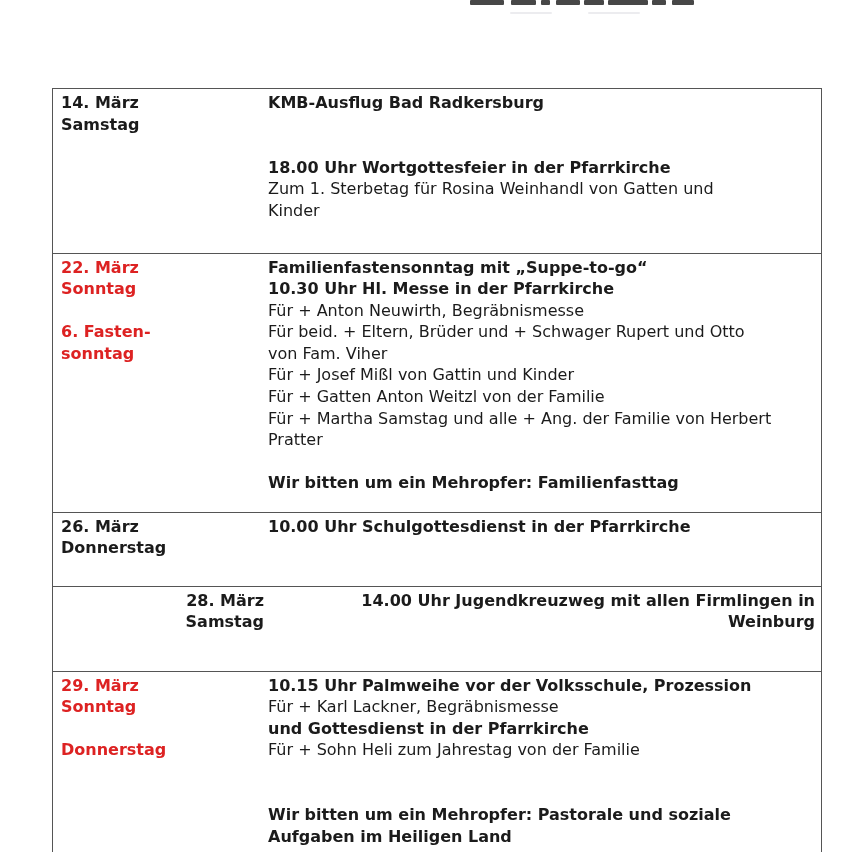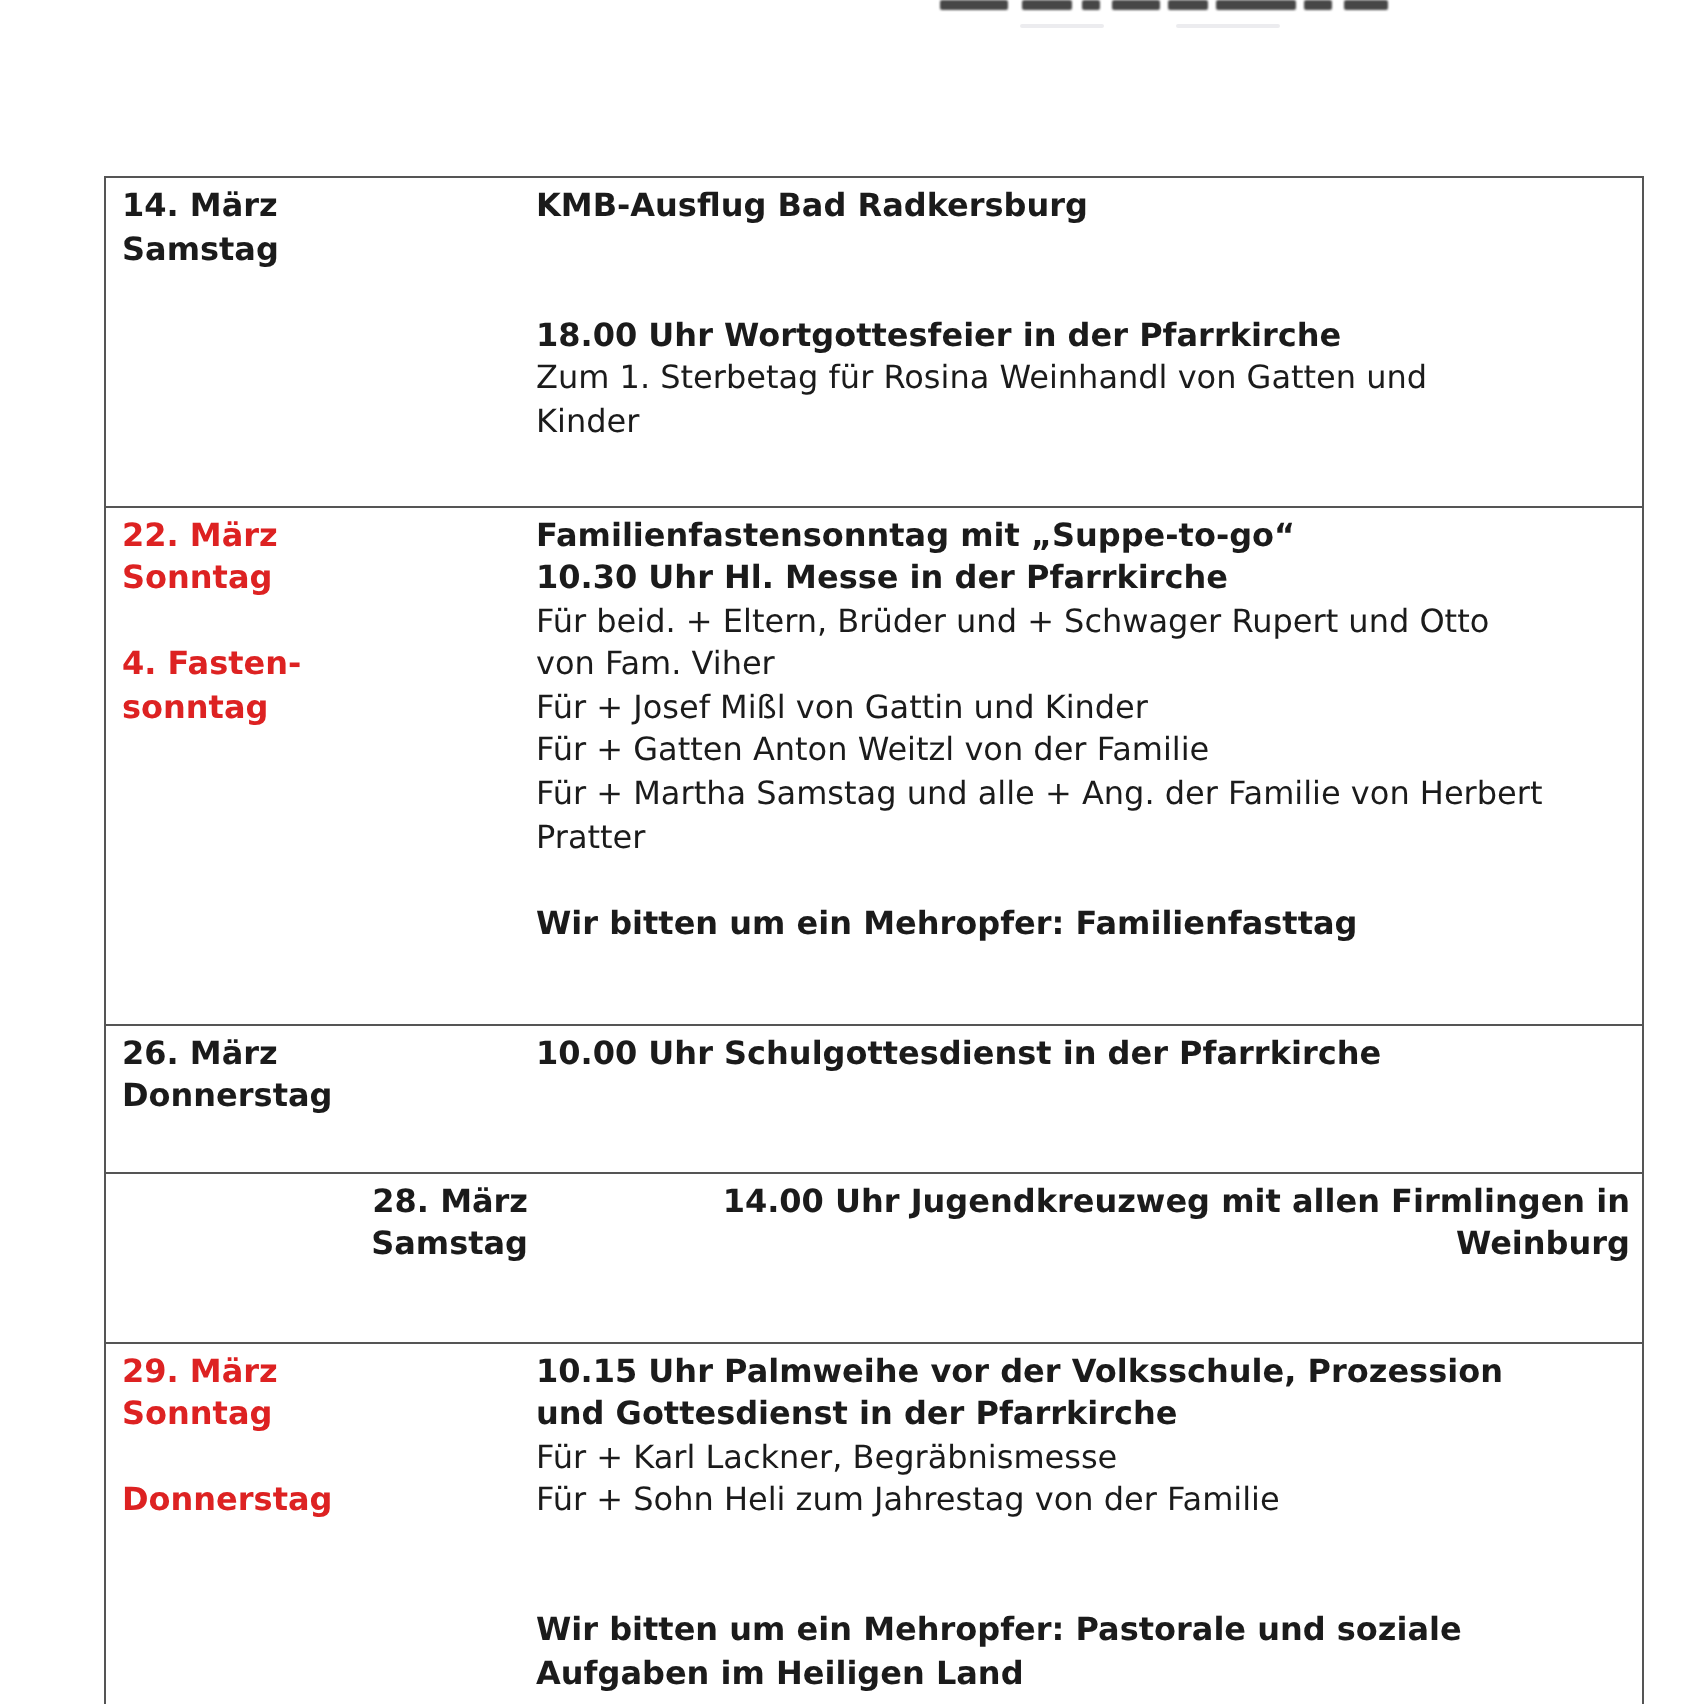--- a/index.html
+++ b/index.html
@@ -111,26 +111,27 @@
           <div class="line content-line bold">18.00 Uhr Wortgottesfeier in der Pfarrkirche</div>
           <div class="line content-line">Zum 1. Sterbetag für Rosina Weinhandl von Gatten und</div>
           <div class="line content-line">Kinder</div>
         </div>
   </div>
       <div class="schedule-row">
     <div class="date-cell red">
           <div class="line date-line">22. März</div>
           <div class="line date-line">Sonntag</div>
           <div class="line date-line"></div>
-          <div class="line date-line">4. Fasten-</div>
+          <div class="line date-line">6. Fasten-</div>
           <div class="line date-line">sonntag</div>
         </div>
     <div class="content-cell">
           <div class="line content-line bold">Familienfastensonntag mit „Suppe-to-go“</div>
           <div class="line content-line bold">10.30 Uhr Hl. Messe in der Pfarrkirche</div>
+          <div class="line content-line">Für + Anton Neuwirth, Begräbnismesse</div>
           <div class="line content-line">Für beid. + Eltern, Brüder und + Schwager Rupert und Otto</div>
           <div class="line content-line">von Fam. Viher</div>
           <div class="line content-line">Für + Josef Mißl von Gattin und Kinder</div>
           <div class="line content-line">Für + Gatten Anton Weitzl von der Familie</div>
           <div class="line content-line">Für + Martha Samstag und alle + Ang. der Familie von Herbert</div>
           <div class="line content-line">Pratter</div>
           <div class="line content-line"></div>
           <div class="line content-line bold">Wir bitten um ein Mehropfer: Familienfasttag</div>
         </div>
   </div>
@@ -155,22 +156,22 @@
   </div>
       <div class="schedule-row">
     <div class="date-cell red">
           <div class="line date-line">29. März</div>
           <div class="line date-line">Sonntag</div>
           <div class="line date-line"></div>
           <div class="line date-line">Donnerstag</div>
         </div>
     <div class="content-cell">
           <div class="line content-line bold">10.15 Uhr Palmweihe vor der Volksschule, Prozession</div>
+          <div class="line content-line">Für + Karl Lackner, Begräbnismesse</div>
           <div class="line content-line bold">und Gottesdienst in der Pfarrkirche</div>
-          <div class="line content-line">Für + Karl Lackner, Begräbnismesse</div>
           <div class="line content-line">Für + Sohn Heli zum Jahrestag von der Familie</div>
           <div class="line content-line"></div>
           <div class="line content-line"></div>
           <div class="line content-line bold">Wir bitten um ein Mehropfer: Pastorale und soziale</div>
           <div class="line content-line bold">Aufgaben im Heiligen Land</div>
         </div>
   </div>
     </div>
 </div>
 

